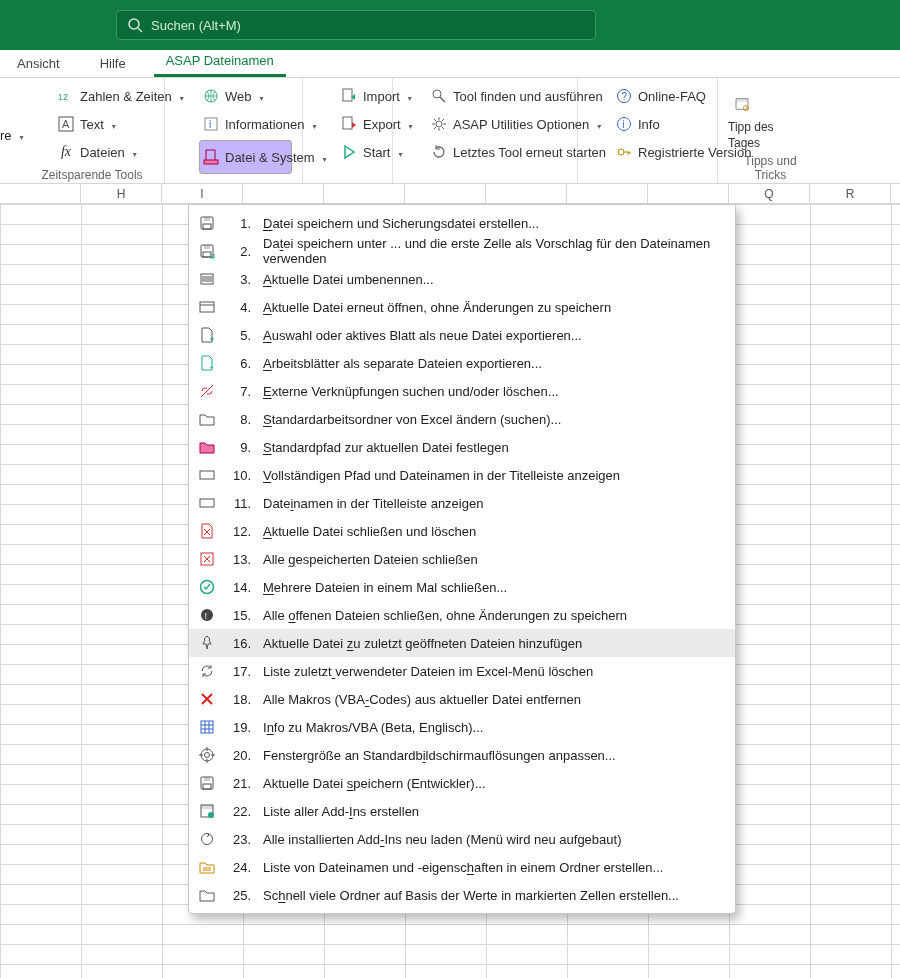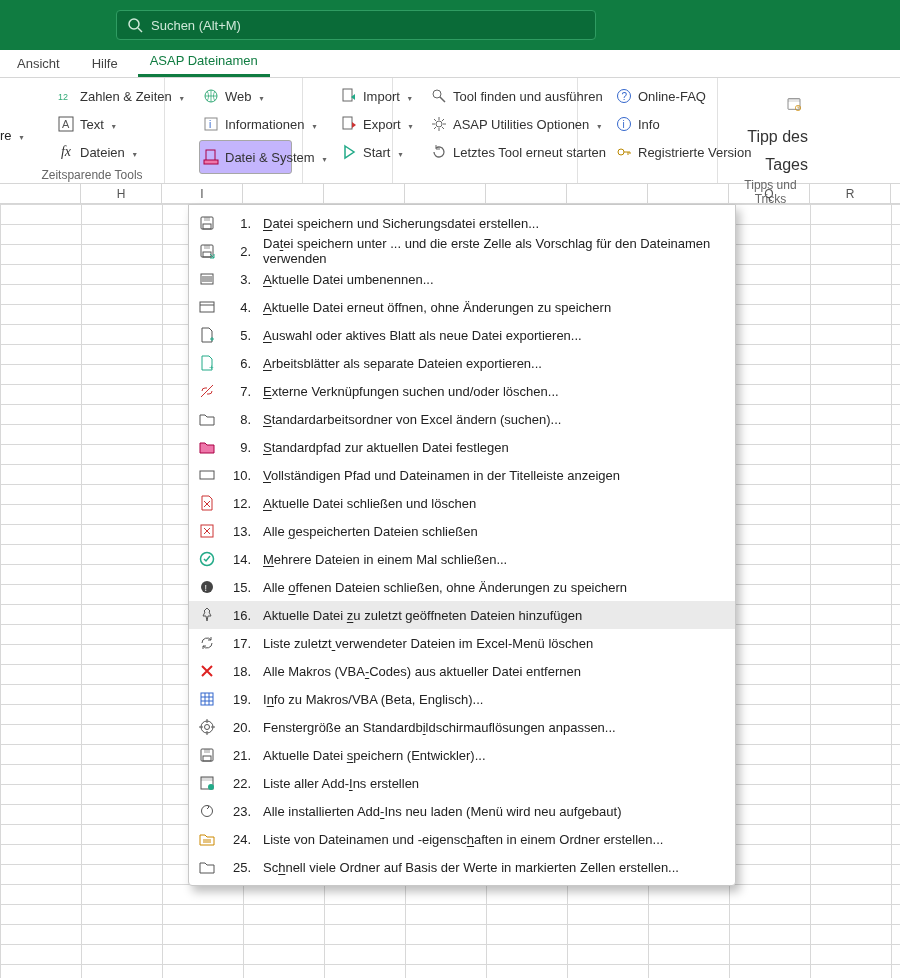--- a/index.html
+++ b/index.html
@@ -8,34 +8,34 @@
   
   .titlebar { height: 50px; background: #107C41; display: flex; align-items: center; }
   .search-box {
     margin-left: 116px; width: 480px; height: 30px; background: #0a6b38;
     border: 1px solid #2f9c62; border-radius: 4px; display: flex; align-items: center;
     color: #d0ead9; padding: 0 10px; gap: 8px;
   }
   .search-box span.placeholder { color: #cfe9d9; font-size: 13px; }
 
   
-  .tabsrow { height: 28px; background: #fff; border-bottom: 1px solid #d6d6d6; display:flex; align-items:flex-end; padding-left:5px; gap: 8px; }
+  .tabsrow { height: 28px; background: #fff; border-bottom: 1px solid #d6d6d6; display:flex; align-items:flex-end; padding-left:5px; gap: 16px; }
   .tab { padding: 4px 12px 6px 12px; font-size: 13px; color: #444; cursor:pointer; }
   .tab.active { color: #107C41; border-bottom: 3px solid #107C41; font-weight:400; }
 
   
   .ribbon { height: 106px; border-bottom: 1px solid #d6d6d6; display: flex; align-items: stretch; background: #fff; }
   .ribbon-group { border-right: 1px solid #e1e1e1; padding: 6px 10px 2px 10px; display:flex; flex-direction:column; justify-content:space-between; }
   .ribbon-group.noborder { border-right:none; }
   .group-stack { display:flex; flex-direction:column; gap:4px; }
   .rbtn { display:flex; align-items:center; gap:6px; height:24px; padding:0 4px; font-size:13px; color:#333; white-space:nowrap; cursor:pointer;margin-left:24px; }
   .rbtn.pressed { background:#c4b5fd; border:1px solid #a7a7a7; border-radius:3px; padding:16px 3px; }
   .rbtn .chev::after { content:"\25BE"; font-size:8px; color:#666; margin-left:2px; }
   .group-label { text-align:center; font-size:12px; color:#666; padding:4px 0 2px 0; }
-  .big-btn { display:flex; flex-direction:column; align-items:flex-end; justify-content:center; width:80px; gap:10px; font-size:16px; color:#333; padding-top:6px; cursor:pointer;}
+  .big-btn { display:flex; flex-direction:column; align-items:flex-start; justify-content:center; width:80px; gap:2px; font-size:12px; color:#333; padding-top:6px; cursor:pointer;}
   .trim { width:20px; display:flex; flex-direction:row; align-items:center; padding-top:10px; gap:8px; }
   .trim .chev2::after { content:"\25BE"; font-size:8px; color:#666;}
   .fx { font-style: italic; font-family: "Times New Roman", serif; font-size: 14px; }
 
   .icon { width:16px; height:16px; display:inline-flex; align-items:center; justify-content:center; flex:0 0 auto; }
   .icon svg { width:16px; height:16px; }
 
   
   .colheaders { height: 20px; background:#fff; border-bottom:1px solid #d6d6d6; display:flex; }
   .colh { width:81px; border-right:1px solid #d6d6d6; text-align:center; font-size:12px; color:#555; line-height:20px; }
@@ -380,20 +380,29 @@
           <svg viewBox="0 0 16 16">
             <use href="#i-rect"></use>
           </svg>
         </span>
         <span class="num">10.</span>
         <span class="lbl"><span class="u">V</span>ollständigen Pfad und Dateinamen in der Titelleiste anzeigen</span>
       </div>
       <div class="mitem">
         <span class="micon">
           <svg viewBox="0 0 16 16">
+            <use href="#i-rect"></use>
+          </svg>
+        </span>
+        <span class="num">11.</span>
+        <span class="lbl">Date<span class="u">i</span>namen in der Titelleiste anzeigen</span>
+      </div>
+      <div class="mitem">
+        <span class="micon">
+          <svg viewBox="0 0 16 16">
             <use href="#i-doc-x"></use>
           </svg>
         </span>
         <span class="num">12.</span>
         <span class="lbl"><span class="u">A</span>ktuelle Datei schließen und löschen</span>
       </div>
       <div class="mitem">
         <span class="micon">
           <svg viewBox="0 0 16 16">
             <use href="#i-x-box"></use>

